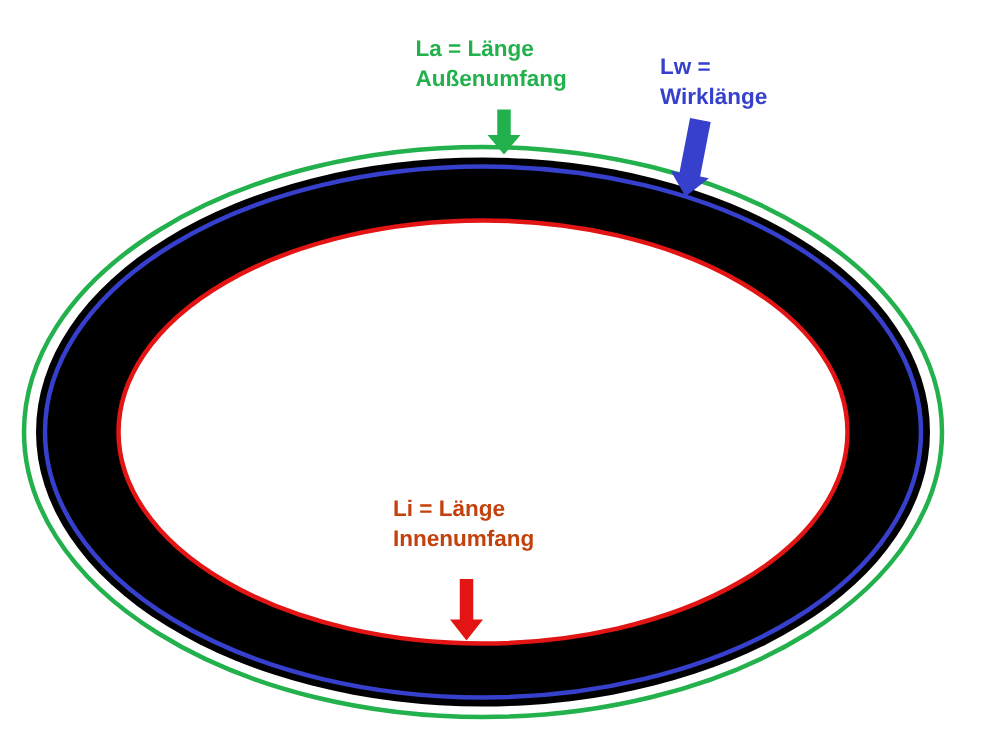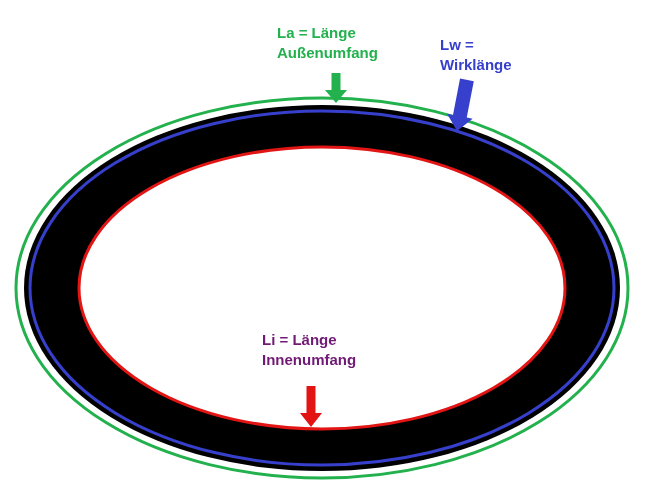--- a/index.html
+++ b/index.html
@@ -22,21 +22,21 @@
   }
   .label {
     position: absolute;
     font-size: 15px;
     font-weight: bold;
     line-height: 20px;
     white-space: pre-line;
   }
   .label.green { color: #22b14c; }
   .label.blue  { color: #3640cc; }
-  .label.red   { color: #701a75; }
+  .label.red   { color: #c2410c; }
 </style>
 </head>
 <body>
 
 <div class="canvas">
 
   <svg width="667" height="500" viewBox="0 0 667 500">
 
     <ellipse cx="322" cy="288" rx="306" ry="190" fill="none" stroke-width="3" stroke="#22b14c"></ellipse>
 

